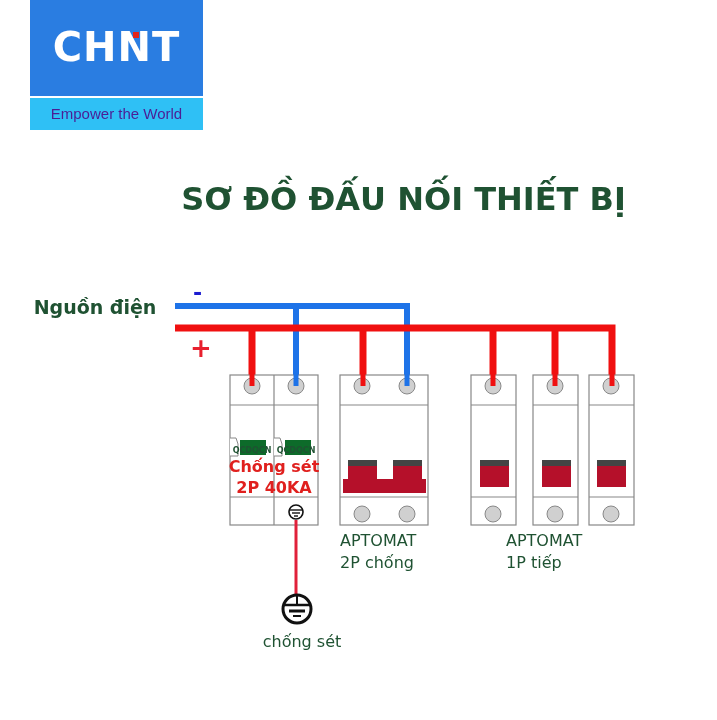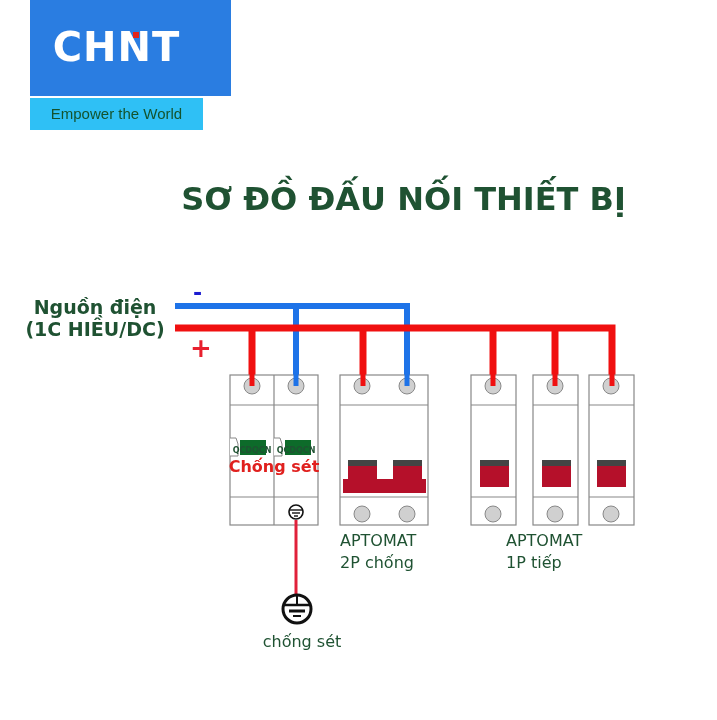--- a/index.html
+++ b/index.html
@@ -1,22 +1,22 @@
 <!DOCTYPE html>
 <html><head>
 <meta charset="utf-8">
 <style>
   html, body { margin:0; padding:0; background:#ffffff; }
   body { width:717px; height:720px; position:relative; overflow:hidden; font-family:"DejaVu Sans", sans-serif; }
   .logo { position:absolute; left:30px; top:0; width:173px; height:130px; }
-  .logo-top { position:absolute; left:0; top:0; width:173px; height:96px; background:#2a7de1;padding-left:28px; }
+  .logo-top { position:absolute; left:0; top:0; width:173px; height:96px; background:#2a7de1; }
   .logo-text { position:absolute; left:0; width:173px; top:24px; text-align:center; color:#fff; font-family:"DejaVu Sans", sans-serif; font-weight:bold; font-size:40px; letter-spacing:1px; }
   .logo-dot { position:absolute; left:103px; top:32px; width:6px; height:6px; background:#e2231a; }
   .logo-bottom { position:absolute; left:0; top:98px; width:173px; height:32px; background:#2fc0f5; }
-  .logo-slogan { position:absolute; left:0; top:0; width:173px; line-height:32px; text-align:center; color:#14532d; font-family:"Liberation Sans", sans-serif; font-size:15px; }
+  .logo-slogan { position:absolute; left:0; top:0; width:173px; line-height:32px; text-align:center; color:#4c1d95; font-family:"Liberation Sans", sans-serif; font-size:15px; }
   .title { position:absolute; left:0; width:717px; top:180px; text-align:center; color:#1f5232; font-family:"DejaVu Sans", sans-serif; font-weight:bold; font-size:32px;padding-left:45px; }
   .src-label { position:absolute; left:20px; top:296px; width:150px; text-align:center; color:#1f5232; font-weight:bold; font-size:19px; line-height:22px; }
   .sign { position:absolute; font-weight:bold; }
   .lbl { position:absolute; color:#1f5232; font-weight:normal; font-size:16px; line-height:22px; }
   .spd-label { position:absolute; left:224px; top:456px; width:100px; text-align:center; color:#e0201e; font-weight:bold; font-size:16px; line-height:21px; }
   .qc { position:absolute; top:410px; font-size:8px; font-weight:bold; color:#1f5232; width:44px; text-align:center;margin-top:36px; }
   svg.diagram { position:absolute; left:0; top:0; }
 </style>
 </head>
 <body>
@@ -28,21 +28,20 @@
   </div>
   <div class="logo-bottom">
     <div class="logo-slogan">Empower the World</div>
   </div>
 </div>
 
 <div class="title">SƠ ĐỒ ĐẤU NỐI THIẾT BỊ</div>
 
 <div class="src-label">
   <div>Nguồn điện</div>
-  <div>(1C HIỀU/DC)</div>
 </div>
 <div class="sign" style="left:193px; top:280px; color:#1b1bd0; font-size:22px;">-</div>
 <div class="sign" style="left:190px; top:333px; color:#e8202e; font-size:26px;">+</div>
 
 <svg class="diagram" width="717" height="720">
 
   <g stroke="#1e73e8" stroke-width="6" fill="none">
     <polyline points="175,306 407,306 407,385"></polyline>
     <line x1="296" y1="306" x2="296" y2="385"></line>
   </g>
@@ -131,20 +130,21 @@
     <rect x="597" y="460" width="29" height="6" fill="#444"></rect>
     <rect x="597" y="466" width="29" height="21" fill="#b5102a"></rect>
     <circle cx="611" cy="514" r="8" fill="#d0d0d0" stroke="#888"></circle>
   </g>
 </svg>
 
 <div class="qc" style="left:230px;">QCDQCN</div>
 <div class="qc" style="left:274px;">QCDQCN</div>
 <div class="spd-label">
   <div>Chống sét</div>
+  <div>2P 40KA</div>
 </div>
 
 <div class="lbl" style="left:340px; top:530px;">
   <div>APTOMAT</div>
   <div>2P chống</div>
 </div>
 <div class="lbl" style="left:506px; top:530px;">
   <div>APTOMAT</div>
   <div>1P tiếp</div>
 </div>

